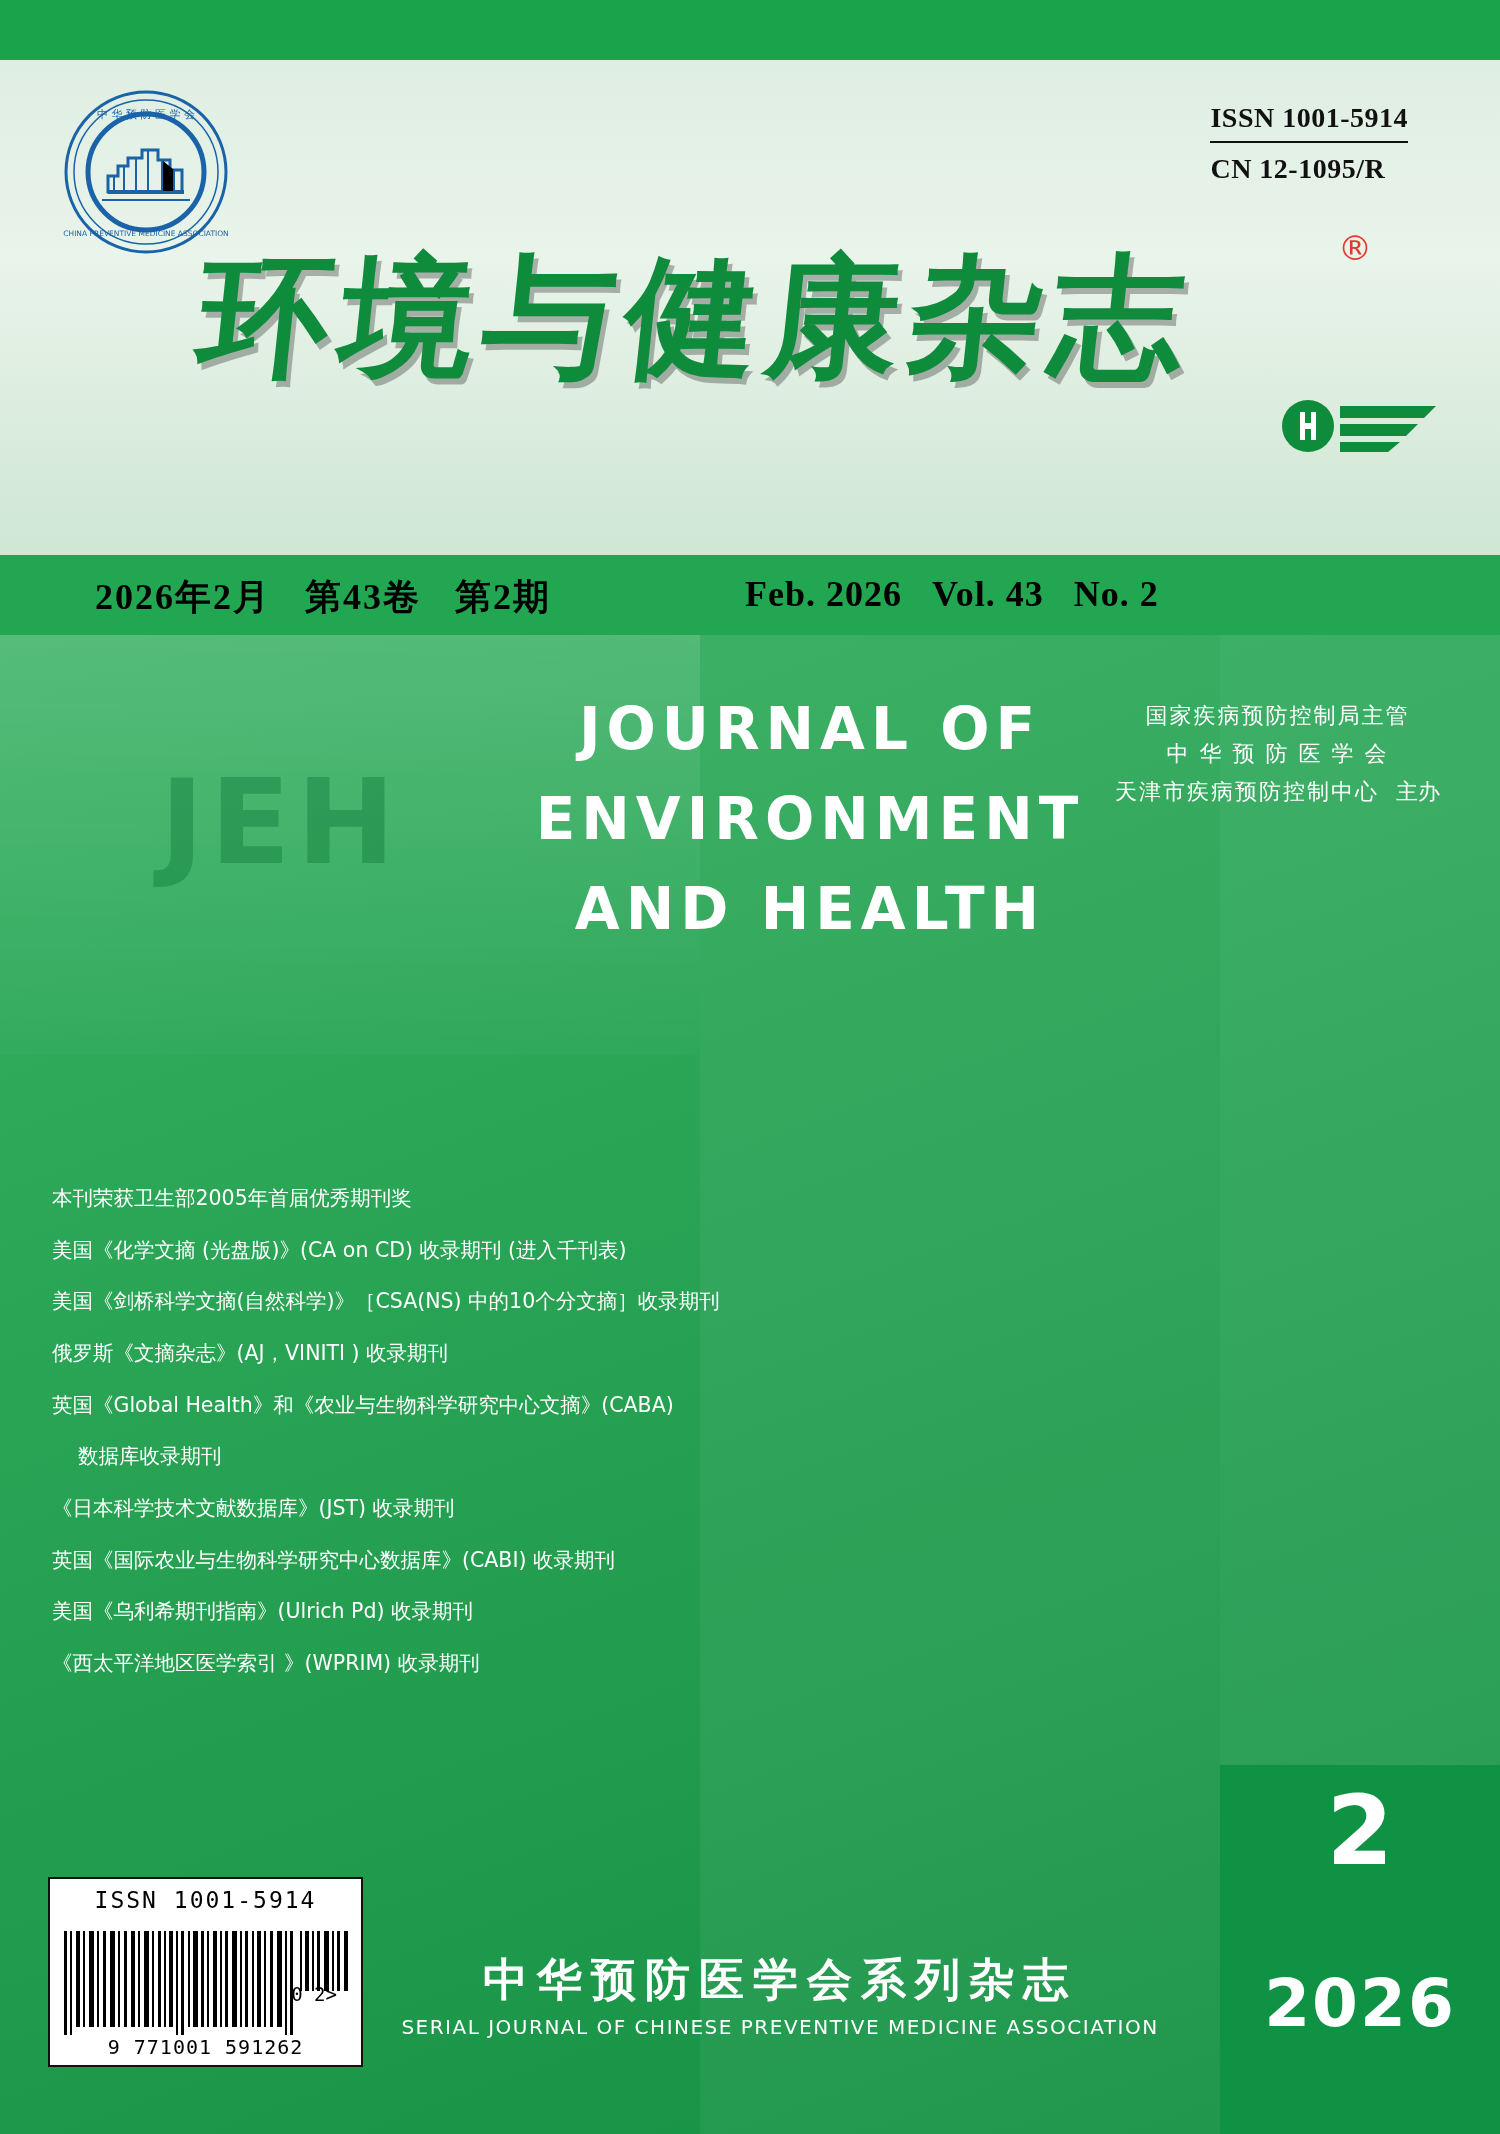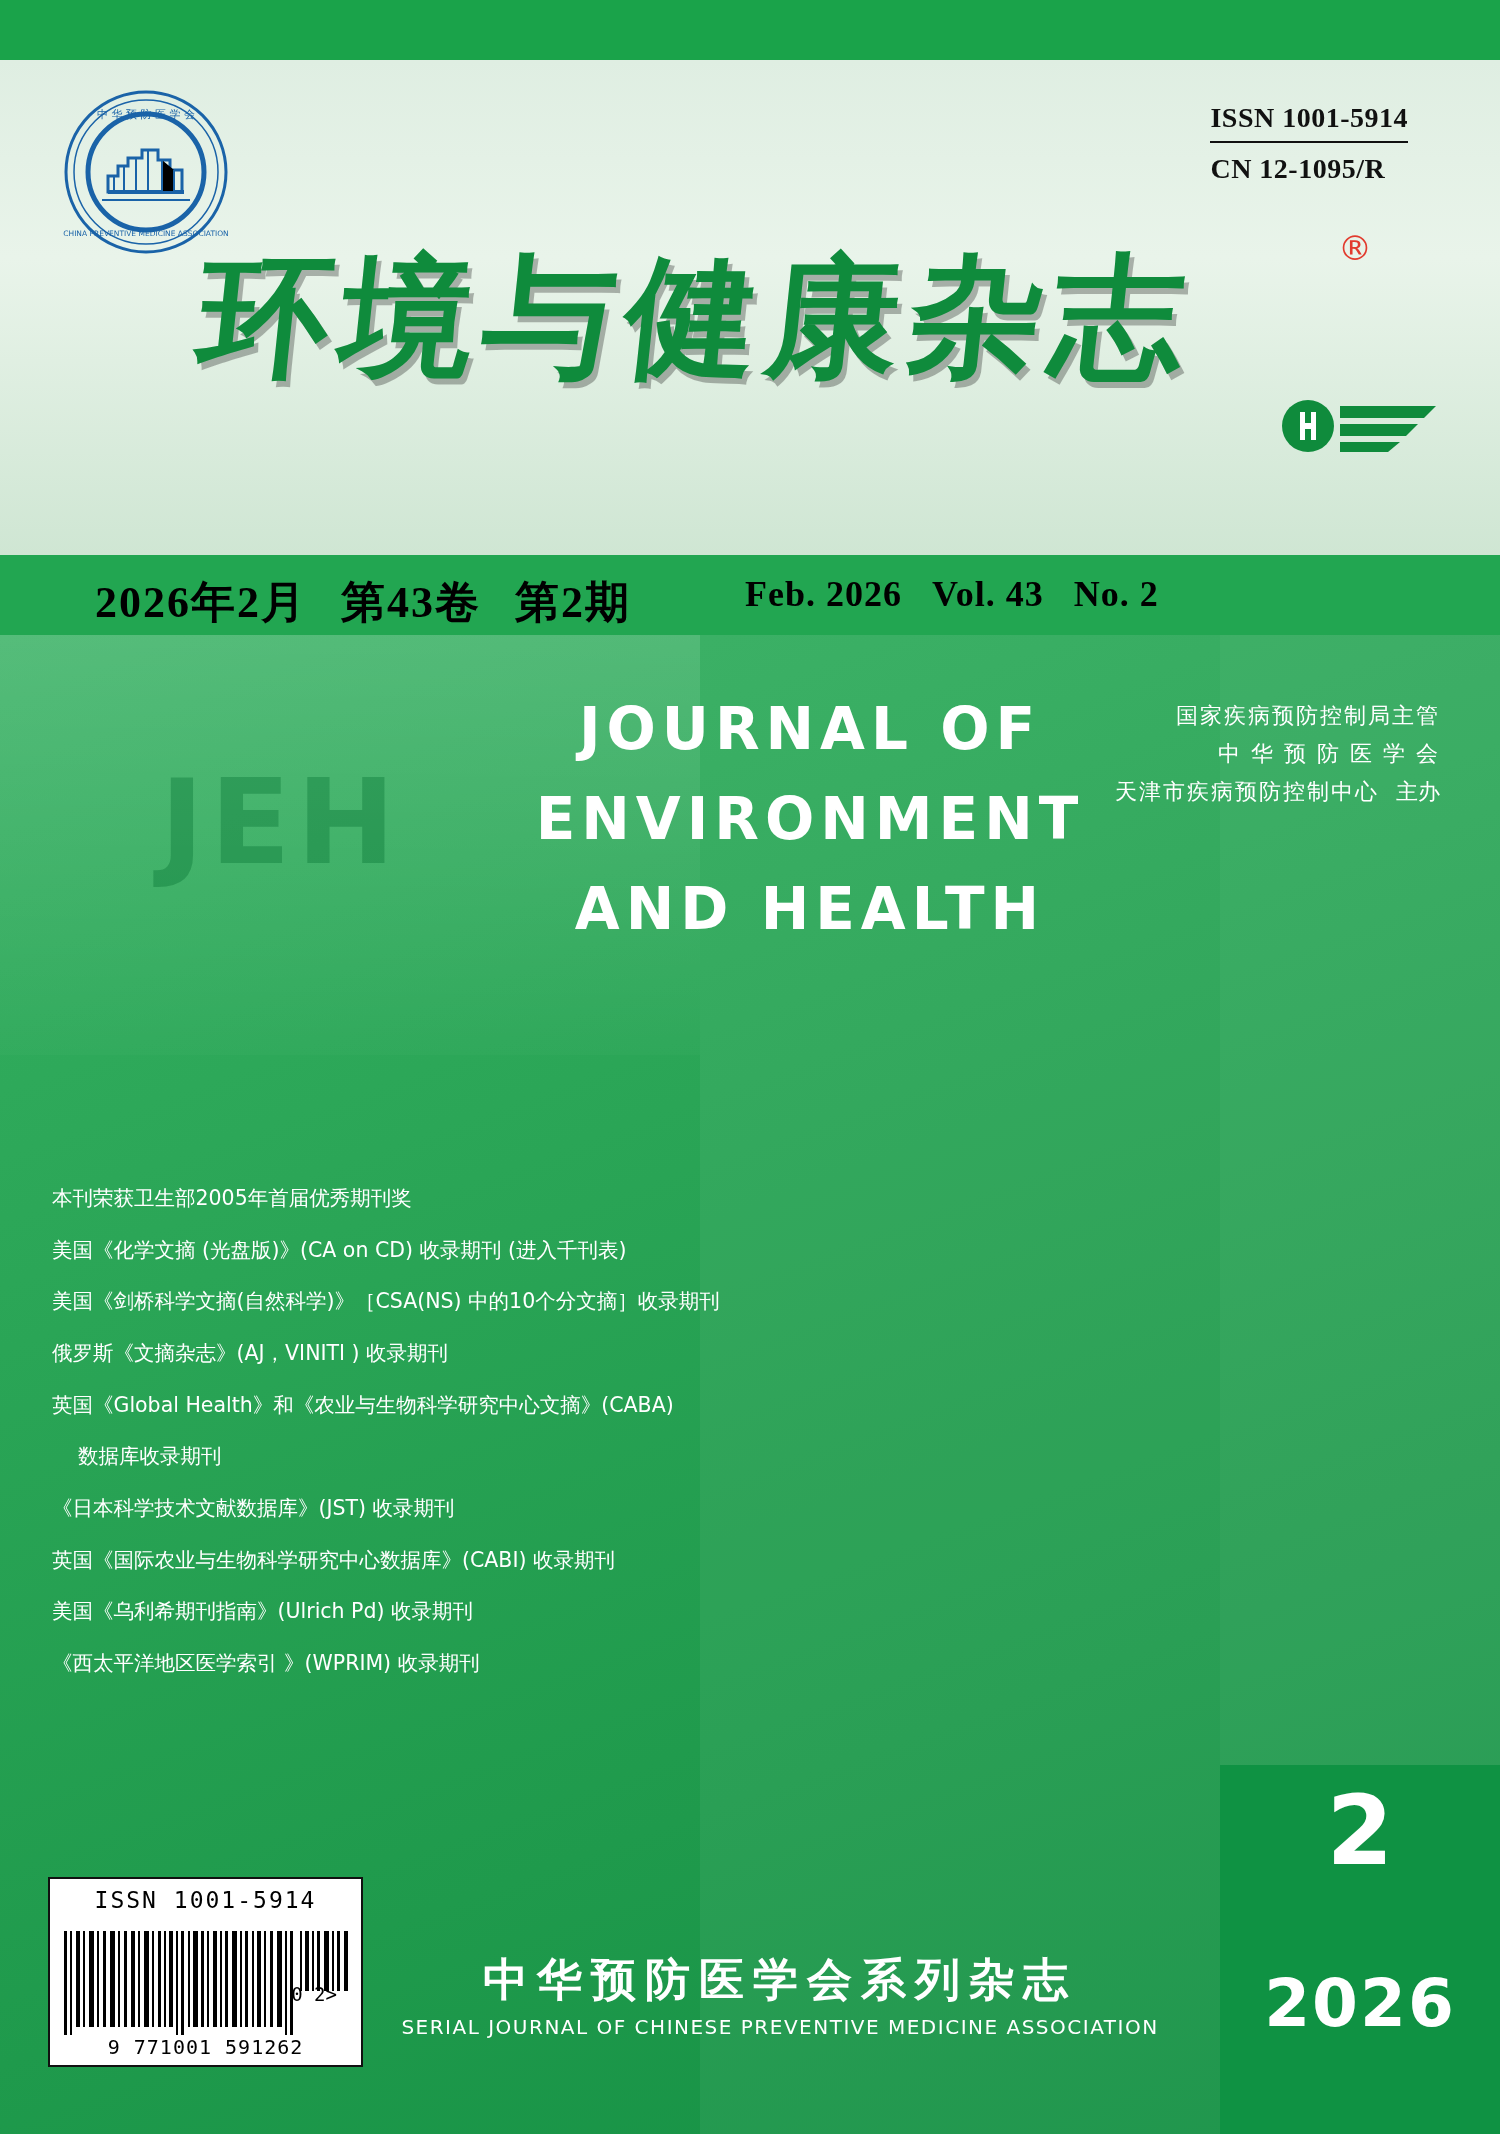--- a/index.html
+++ b/index.html
@@ -108,21 +108,21 @@
     left: 0; top: 555px;
     width: 1500px;
     height: 80px;
     background: #22a651;
     color: #000;
     font-family: "Liberation Serif", serif;
   }
   .date-cn {
     position: absolute;
     left: 95px; top: 18px;
-    font-size: 44px;
+    font-size: 36px;
     font-weight: bold;
     letter-spacing: 2px;
     white-space: nowrap;
   }
   .date-cn .sp { display: inline-block; width: 34px; }
   .date-en {
     position: absolute;
     left: 745px; top: 18px;
     font-size: 36px;
     font-weight: bold;
@@ -180,21 +180,21 @@
     text-align: center;
   }
   .en-title div { white-space: nowrap; }
   .sponsors {
     position: absolute;
     right: 60px; top: 62px;
     color: #ffffff;
     font-family: "DejaVu Sans", sans-serif;
     font-size: 22px;
     line-height: 1.72;
-    text-align: right;
+    text-align: center;
     white-space: nowrap;
     letter-spacing: 2px;
   }
   .sponsors .tail { letter-spacing: 0; margin-left: 17px; }
   
   .index-list {
     position: absolute;
     left: 52px; top: 550px;
     width: 1000px;
     color: #ffffff;

